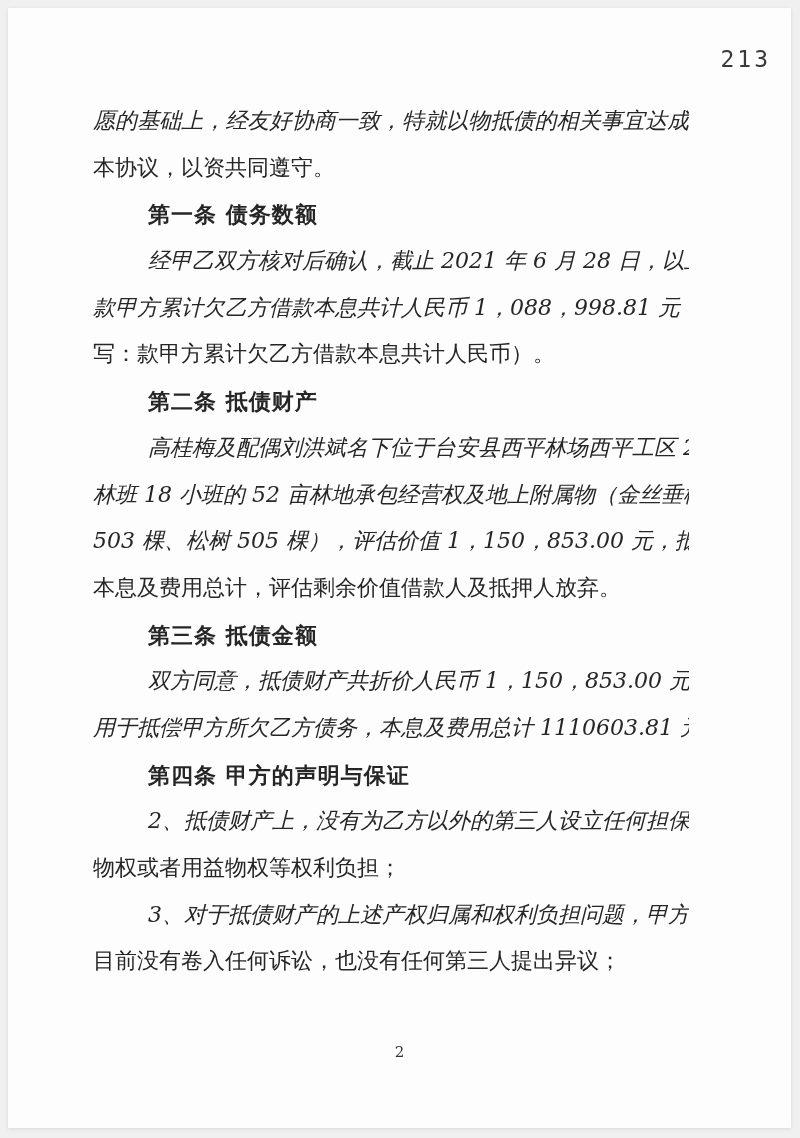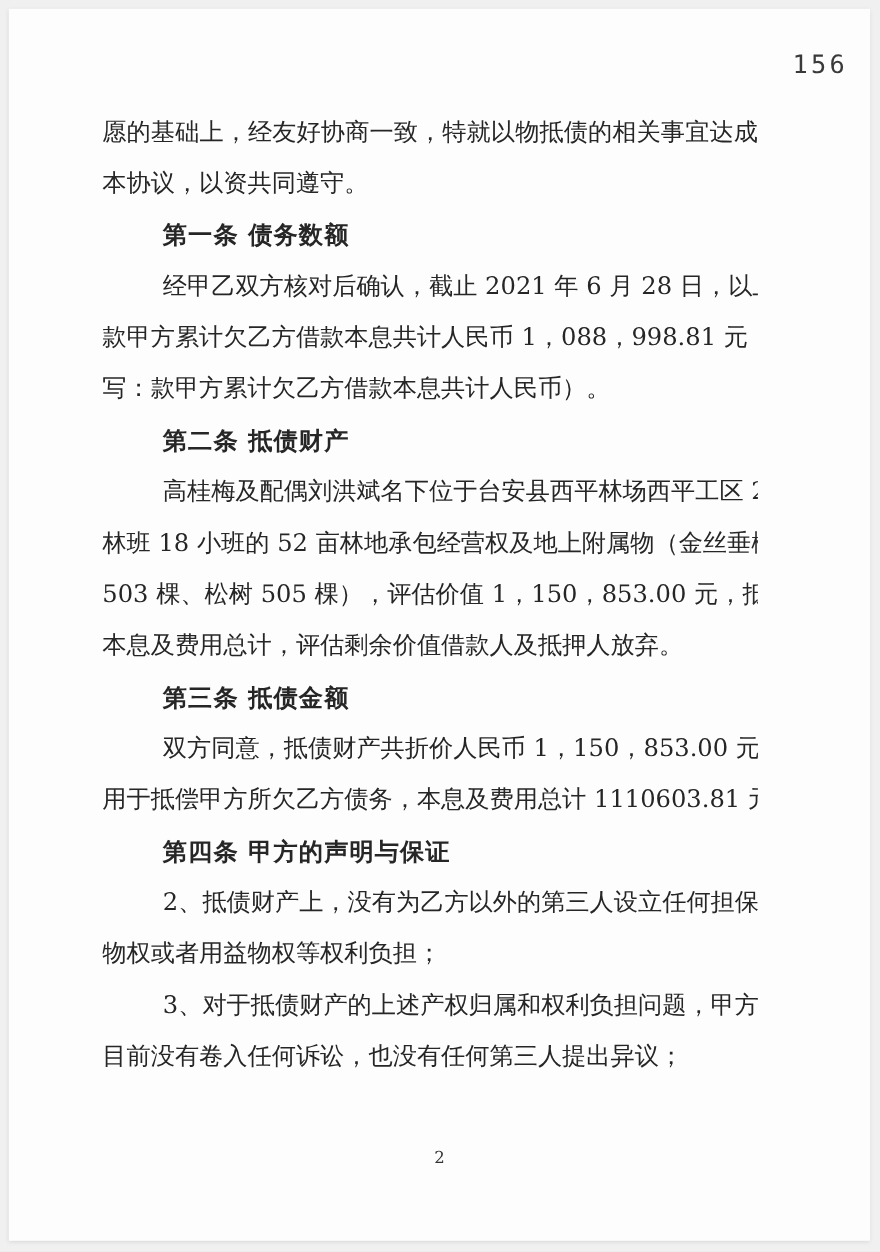--- a/index.html
+++ b/index.html
@@ -47,20 +47,21 @@
     white-space: nowrap;
     overflow: hidden;
   }
   .line.indent {
     text-indent: 55px;
   }
   .line.fill {
     text-align: justify;
     text-align-last: justify;
     text-justify: inter-character;
+    font-style: italic;
   }
   .line.heading {
     font-weight: bold;
     letter-spacing: 1px;
   }
   .footer-num {
     position: absolute;
     left: 0;
     right: 0;
     bottom: 66px;
@@ -69,21 +70,21 @@
     text-align: center;
     font-size: 15px;
     color: #333333;
   }
 </style>
 </head>
 <body>
 
 <div class="canvas">
   <div class="page">
-    <div class="stamp">156</div>
+    <div class="stamp">213</div>
     <div class="doc-body">
         <div class="line body fill">愿的基础上，经友好协商一致，特就以物抵债的相关事宜达成</div>
         <div class="line body">本协议，以资共同遵守。</div>
         <div class="line heading indent">第一条 债务数额</div>
         <div class="line body indent fill">经甲乙双方核对后确认，截止 2021 年 6 月 28 日，以上贷</div>
         <div class="line body fill">款甲方累计欠乙方借款本息共计人民币 1，088，998.81 元（大</div>
         <div class="line body">写：款甲方累计欠乙方借款本息共计人民币）。</div>
         <div class="line heading indent">第二条 抵债财产</div>
         <div class="line body indent fill">高桂梅及配偶刘洪斌名下位于台安县西平林场西平工区 2</div>
         <div class="line body fill">林班 18 小班的 52 亩林地承包经营权及地上附属物（金丝垂柳</div>

